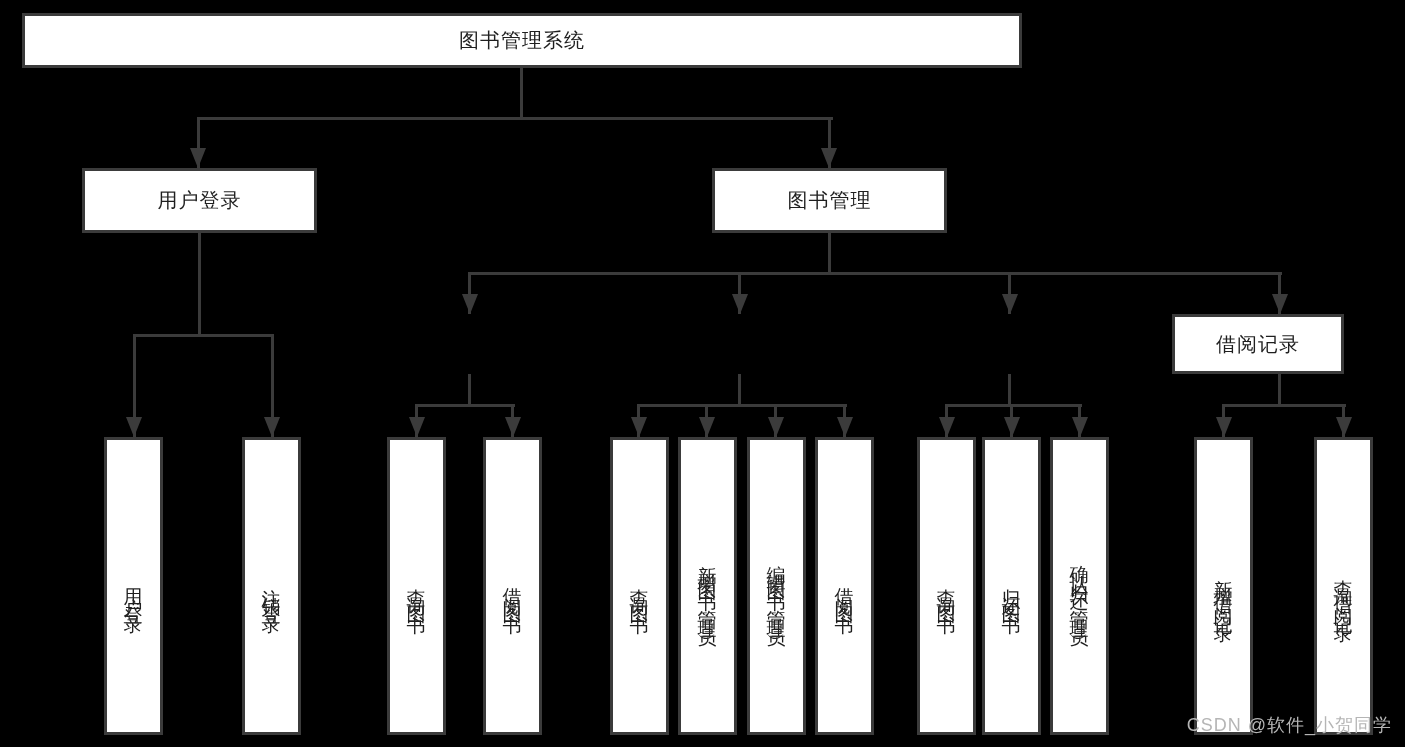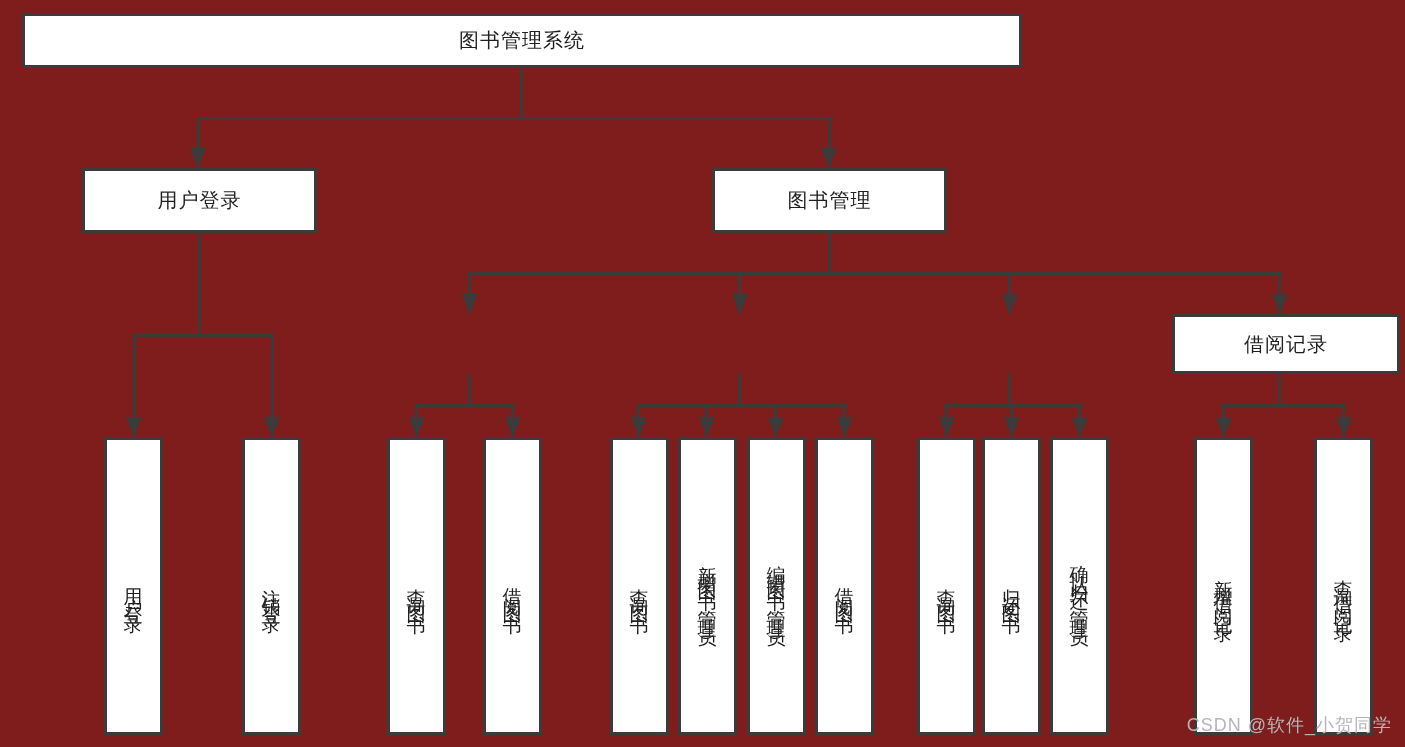--- a/index.html
+++ b/index.html
@@ -3,21 +3,21 @@
 <meta charset="utf-8">
 <style>
   * { margin: 0; padding: 0; box-sizing: border-box; }
   html, body { background: #ffffff; }
   body { font-family: "Liberation Sans", sans-serif; }
 
   .canvas {
     position: relative;
     width: 1405px;
     height: 747px;
-    background: #7f1d1d;
+    background: #000000;
     overflow: hidden;
     padding-left: 44px;
   }
 
   
   .node {
     position: absolute;
     background: #ffffff;
     border: 3px solid #3b3b3b;
     color: #1f1f1f;
@@ -101,21 +101,21 @@
   <div class="line hline" style="left:468px; top:272px; width:814px;"></div>
   <div class="line vline" style="left:468px; top:272px; height:42px;"></div>
   <div class="arrowhead" style="left:462px; top:294px;"></div>
   <div class="line vline" style="left:738px; top:272px; height:42px;"></div>
   <div class="arrowhead" style="left:732px; top:294px;"></div>
   <div class="line vline" style="left:1008px; top:272px; height:42px;"></div>
   <div class="arrowhead" style="left:1002px; top:294px;"></div>
   <div class="line vline" style="left:1278px; top:272px; height:42px;"></div>
   <div class="arrowhead" style="left:1272px; top:294px;"></div>
 
-  <div class="node h" style="left:1172px; top:314px; width:228px; height:60px;">借阅记录</div>
+  <div class="node h" style="left:1172px; top:314px; width:172px; height:60px;">借阅记录</div>
 
   <div class="line vline" style="left:468px; top:374px; height:33px;"></div>
   <div class="line hline" style="left:415px; top:404px; width:100px;"></div>
   <div class="line vline" style="left:415px; top:404px; height:33px;"></div>
   <div class="arrowhead" style="left:409px; top:417px;"></div>
   <div class="line vline" style="left:511px; top:404px; height:33px;"></div>
   <div class="arrowhead" style="left:505px; top:417px;"></div>
 
   <div class="line vline" style="left:738px; top:374px; height:33px;"></div>
   <div class="line hline" style="left:638px; top:404px; width:209px;"></div>

